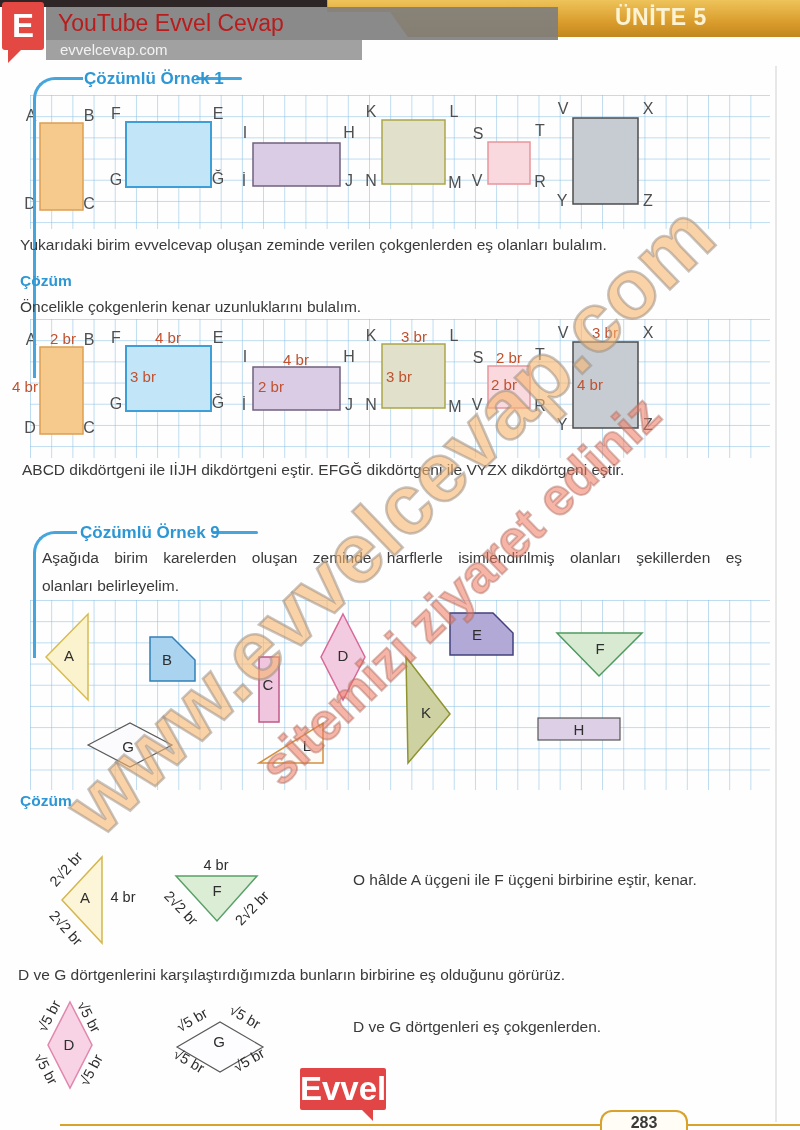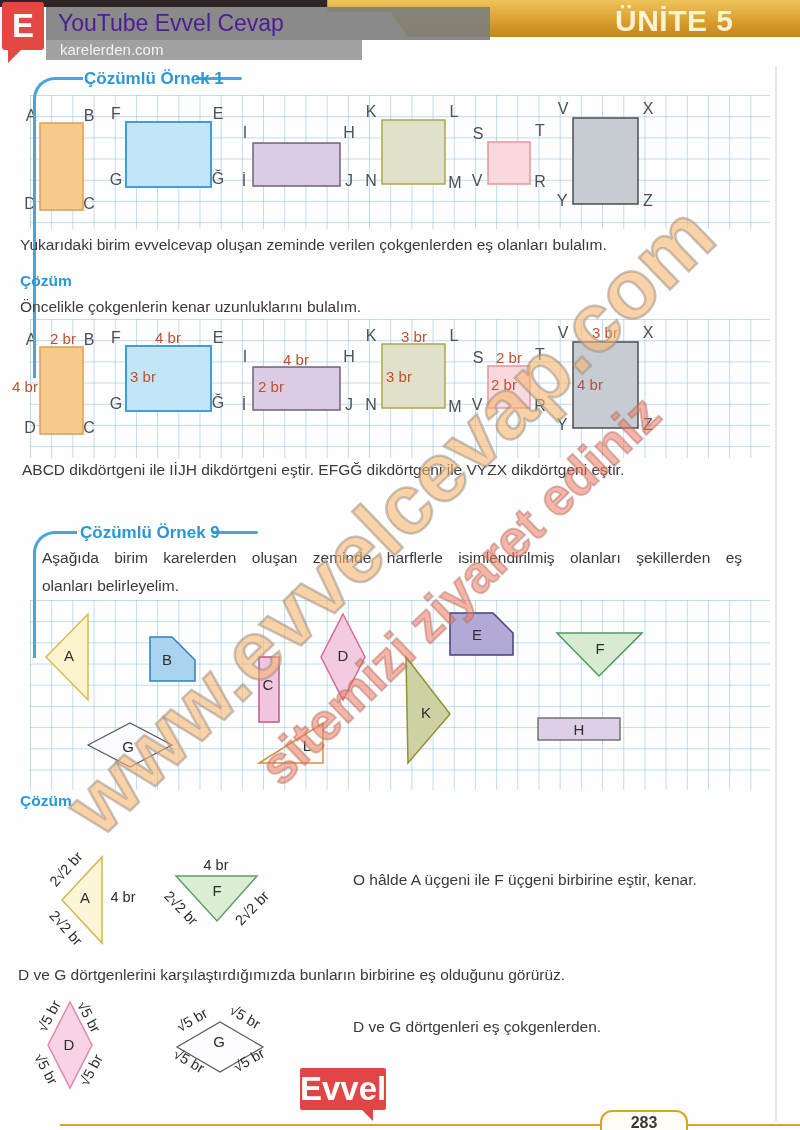--- a/index.html
+++ b/index.html
@@ -19,26 +19,26 @@
 .cl{position:absolute;transform:translate(-50%,-50%);font-size:16px;color:#4f4f4f;z-index:10;white-space:nowrap}
 .ml{position:absolute;transform:translate(-50%,-50%);font-size:15px;color:#c0512e;z-index:10;white-space:nowrap}
 .ltr{position:absolute;transform:translate(-50%,-50%);font-size:15px;color:#2e2e2e;z-index:10}
 .sl{position:absolute;transform:translate(-50%,-50%);font-size:14.5px;color:#2d2d2d;z-index:10;white-space:nowrap}
 .wm{position:absolute;font-weight:bold;white-space:nowrap;pointer-events:none;z-index:40}
 
 #hdr-darkstrip{position:absolute;left:0;top:0;width:332px;height:7px;background:#2e2626;z-index:61}
 #hdr-badge{position:absolute;left:320px;top:0;width:480px;height:42px;z-index:61;
  background:linear-gradient(180deg,#eec35a 0%,#d99b2b 55%,#b87f1a 100%);
  clip-path:polygon(1.5% 0,100% 0,100% 88%,18.3% 88%,14.6% 28.6%,1.5% 28.6%)}
-#hdr-badge span{position:absolute;left:295px;top:4px;font-size:30px;font-weight:bold;color:#fcf3d4;letter-spacing:.5px}
+#hdr-badge span{position:absolute;left:295px;top:4px;font-size:23px;font-weight:bold;color:#fcf3d4;letter-spacing:.5px}
 #hdr-logo{position:absolute;left:2px;top:2px;width:42px;height:48px;background:#e34842;border-radius:3px;z-index:62;
  color:#fff;font-size:33px;font-weight:bold;text-align:center;line-height:48px}
 #hdr-logo-tail{position:absolute;left:8px;top:50px;width:0;height:0;border-top:13px solid #e34842;border-right:13px solid transparent;z-index:62}
-#hdr-band1{position:absolute;left:46px;top:7px;width:444px;height:33px;background:rgba(125,125,125,.9);z-index:61;
- color:#4c1d95;font-size:23px;line-height:33px;padding-left:12px;white-space:nowrap}
+#hdr-band1{position:absolute;left:46px;top:7px;width:512px;height:33px;background:rgba(125,125,125,.9);z-index:61;
+ color:#b91c1c;font-size:23px;line-height:33px;padding-left:12px;white-space:nowrap}
 #hdr-band2{position:absolute;left:46px;top:40px;width:316px;height:20px;background:rgba(148,148,148,.88);z-index:61;
  color:#f2f2f2;font-size:15px;line-height:20px;padding-left:14px;white-space:nowrap}
 
 #ft-red{position:absolute;left:300px;top:1068px;width:86px;height:42px;background:#e24545;border-radius:2px;z-index:12;
  color:#fff;font-size:33px;font-weight:bold;text-align:center;line-height:42px}
 #ft-tail{position:absolute;left:362px;top:1110px;width:0;height:0;border-top:11px solid #e24545;border-left:11px solid transparent;z-index:12}
 #ft-gray{position:absolute;left:396px;top:1068px;font-size:33px;font-weight:bold;color:#a9a9a9;line-height:42px;z-index:12}
 #ft-line{position:absolute;left:60px;right:0;top:1124px;height:2px;background:#d9a22b;z-index:12}
 #ft-tab{position:absolute;left:600px;top:1110px;width:88px;height:20px;background:#fffdf6;border:2px solid #d9a22b;border-bottom:none;
  border-radius:12px 12px 0 0;z-index:13;text-align:center;font-size:16px;font-weight:bold;color:#3a3a3a;line-height:22px}
@@ -49,21 +49,21 @@
 
 <div id="page">
 
   <div id="hdr-darkstrip"></div>
   <div id="hdr-badge">
     <span>ÜNİTE 5</span>
   </div>
   <div id="hdr-logo">E</div>
   <div id="hdr-logo-tail"></div>
   <div id="hdr-band1">YouTube Evvel Cevap</div>
-  <div id="hdr-band2">karelerden.com</div>
+  <div id="hdr-band2">evvelcevap.com</div>
 
   <div class="bracket" style="left:33px;top:77px;width:50px;height:301px"></div>
   <div class="extitle" style="left:84px;top:69px">Çözümlü Örnek 1</div>
   <div class="dash" style="left:196px;top:77px;width:46px"></div>
 
   <div class="grid" style="left:30px;top:95px;width:740px;height:134px"></div>
   <div class="grid" style="left:30px;top:319px;width:740px;height:139px"></div>
   <div class="grid" style="left:30px;top:600px;width:740px;height:190px"></div>
 
   <svg class="shapes" width="800" height="1130" viewBox="0 0 800 1130">

